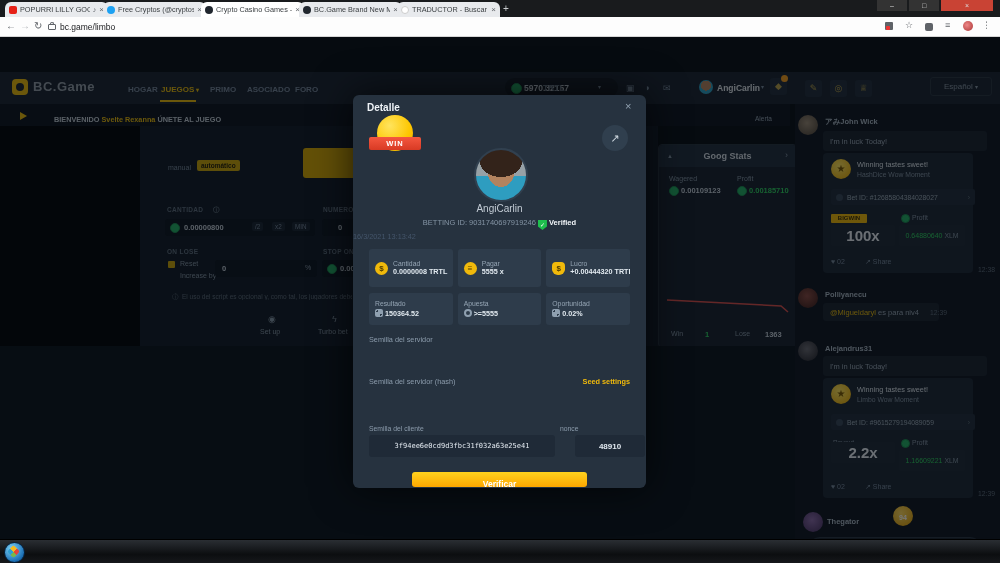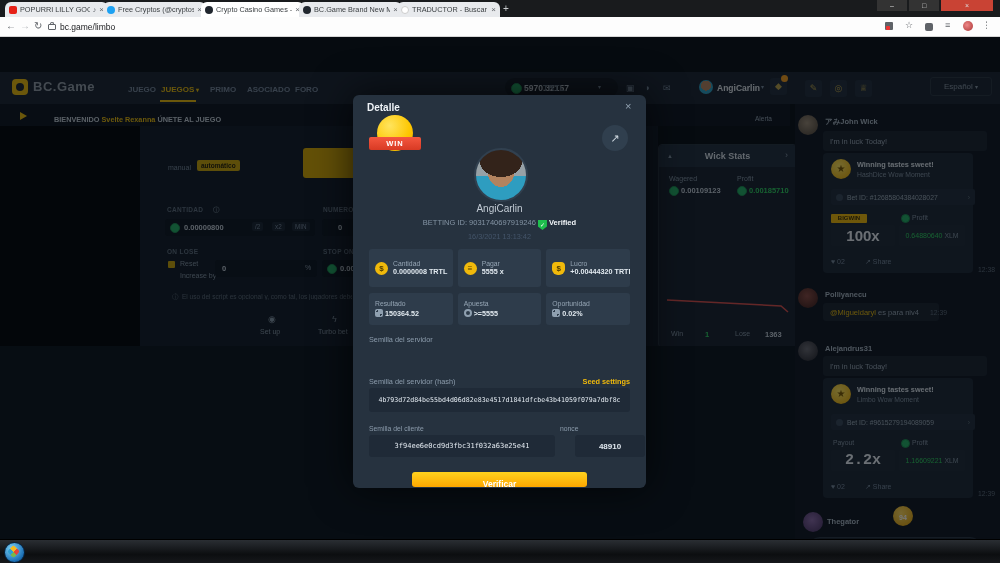--- a/index.html
+++ b/index.html
@@ -78,21 +78,21 @@
   .btable{left:0;top:310px;width:795px;height:229px;background:#0d141d;}
   .chev{color:#5f6d7c;}
 
   
   .sidebar{left:795px;top:68px;width:205px;height:471px;background:#101722;}
   .savatar{width:20px;height:20px;border-radius:50%;}
   .uname{font-size:7.5px;font-weight:bold;color:#a9b6c3;}
   .bubble{background:#1b2430;border-radius:3px;font-size:7.5px;color:#98a6b4;padding:0 7px;display:flex;align-items:center;}
   .wincard{background:#1d2836;border-radius:4px;}
   .medal{position:absolute;width:20px;height:20px;border-radius:50%;background:radial-gradient(circle at 40% 35%,#ffe45e,#e8a800);color:#7a5800;font-size:10px;text-align:center;line-height:20px;}
-  .wtitle{position:absolute;font-size:7.3px;font-weight:bold;color:#dde5ec;}
+  .wtitle{position:absolute;font-size:7.3px;font-weight:normal;color:#dde5ec;}
   .wsub{position:absolute;font-size:6.8px;color:#8494a4;}
   .betidrow{position:absolute;background:#222e3c;border-radius:2px;font-size:6.8px;color:#9aa9b8;display:flex;align-items:center;gap:4px;padding:0 5px;}
   .betdot{width:7px;height:7px;border-radius:50%;background:#39475a;display:inline-block;}
   .ribbon{position:absolute;background:#f0b90b;color:#3a2c00;font-size:6px;font-weight:bold;text-align:center;border-radius:1px;line-height:9px;}
   .vbox{position:absolute;background:#202c39;border-radius:2px;text-align:center;}
   .vbig{font-size:15px;font-weight:bold;color:#e8eef4;}
   .cfoot{position:absolute;font-size:7px;color:#76879a;}
   .msgtime{position:absolute;font-size:6.8px;color:#5d6b7a;}
   .goldbadge{position:absolute;width:20px;height:20px;border-radius:50%;background:radial-gradient(circle at 40% 35%,#ffd95e,#dd9a00);color:#fff;font-size:7px;font-weight:bold;text-align:center;line-height:24px;}
   .msginput{position:absolute;background:#1b2430;border:1px solid #2a3644;border-radius:12px;font-size:7.5px;color:#57667a;line-height:22px;padding-left:12px;}
@@ -107,21 +107,21 @@
   .mavatar{left:121px;top:53px;width:50px;height:50px;border-radius:50%;border:2px solid #31404f;
     background:
       radial-gradient(ellipse 42% 30% at 50% 24%,#33231a 0 99%,transparent 100%),
       radial-gradient(ellipse 27% 31% at 50% 43%,#b3835f 0 99%,transparent 100%),
       linear-gradient(180deg,#97a1a6 0 52%,#2e9dc0 52% 100%);}
   .mname{left:0;top:108px;width:293px;text-align:center;font-size:10px;color:#c3ccd5;}
   .midrow{left:0;top:123px;width:293px;text-align:center;font-size:7.5px;color:#8494a4;}
   .shield{display:inline-block;width:9px;height:10px;background:#1fbf4e;color:#fff;font-size:6px;line-height:10px;text-align:center;
           clip-path:polygon(0 0,100% 0,100% 65%,50% 100%,0 65%);vertical-align:-2px;}
   .verif{color:#f2f6f9;font-weight:bold;}
-  .mdate{left:0;top:137px;width:293px;text-align:center;font-size:7.3px;color:#44556a;}
+  .mdate{left:0;top:137px;width:293px;font-size:7.3px;color:#44556a;}
   .mcards{left:16px;top:154px;width:261px;display:grid;grid-template-columns:1fr 1fr 1fr;grid-template-rows:38px 32px;gap:6px 5px;}
   .mcard{background:#2e3c4b;border-radius:3px;padding:0 6px;display:flex;align-items:center;gap:5px;overflow:hidden;}
   .mcard2{flex-direction:column;align-items:flex-start;justify-content:center;gap:2px;}
   .mclabel{font-size:6.8px;color:#95a5b4;}
   .mcval{font-size:7.2px;font-weight:bold;color:#e2eaf0;white-space:nowrap;}
   .yic{width:13px;height:13px;border-radius:50%;background:#f0b90b;color:#4d3a00;font-size:8px;font-weight:bold;text-align:center;line-height:13px;flex:none;}
   .yic.bag{border-radius:30% 30% 45% 45%;}
   .gdie{display:inline-block;width:8px;height:8px;border-radius:2px;background:#8fa0b0;vertical-align:-1px;
         background-image:radial-gradient(circle 1px at 30% 30%,#2e3c4b 98%,transparent),radial-gradient(circle 1px at 70% 70%,#2e3c4b 98%,transparent);}
   .gring{display:inline-block;width:8px;height:8px;border-radius:50%;border:2px solid #8fa0b0;box-sizing:border-box;vertical-align:-1px;}
@@ -189,21 +189,21 @@
     <span class="bicon" style="left:945px;">≡</span>
     <span class="bicon prof" style="left:963px;"></span>
     <span class="bicon" style="left:982px;">⋮</span>
   </div>
 
   <div class="abs page">
 
     <div class="abs sitehead"></div>
     <div class="abs logo-ic"></div>
     <div class="abs brand">BC.Game</div>
-    <span class="abs nav" style="left:128px;">JUEGO</span>
+    <span class="abs nav" style="left:128px;">HOGAR</span>
     <span class="abs nav on" style="left:161px;">JUEGOS</span>
     <span class="abs nav on" style="left:196px;font-size:6px;top:50px;">▾</span>
     <div class="abs navu"></div>
     <span class="abs nav" style="left:210px;">PRIMO</span>
     <span class="abs nav" style="left:247px;">ASOCIADO</span>
     <span class="abs nav" style="left:295px;">FORO</span>
 
     <div class="abs pillbal"></div>
     <span class="abs coin" style="left:511px;top:47px;"></span>
     <span class="abs hdtxt" style="left:524px;top:47px;">5970.32157</span>
@@ -261,21 +261,21 @@
     <span class="abs note" style="left:172px;top:257px;">ⓘ</span>
     <span class="abs note nowrap" style="left:182px;top:257px;width:170px;overflow:hidden;">El uso del script es opcional y, como tal, los jugadores deben e</span>
     <span class="abs gico" style="left:268px;top:278px;">◉</span>
     <span class="abs slabel" style="left:260px;top:292px;">Set up</span>
     <span class="abs gico" style="left:332px;top:278px;">ϟ</span>
     <span class="abs slabel" style="left:318px;top:292px;">Turbo bet</span>
 
     <div class="abs lstats">
       <div class="abs lshead"></div>
       <span class="abs" style="left:8px;top:8px;font-size:6px;color:#8494a4;">▲</span>
-      <div class="abs lstitle">Wick Stats</div>
+      <div class="abs lstitle">Goog Stats</div>
       <span class="abs" style="left:126px;top:5px;font-size:9px;color:#8494a4;">›</span>
       <span class="abs slabel" style="left:10px;top:30px;">Wagered</span>
       <span class="abs coin" style="left:10px;top:41px;width:8px;height:8px;"></span>
       <span class="abs sval" style="left:22px;top:41px;">0.00109123</span>
       <span class="abs slabel" style="left:78px;top:30px;">Profit</span>
       <span class="abs coin" style="left:78px;top:41px;width:8px;height:8px;"></span>
       <span class="abs sval grn" style="left:90px;top:41px;">0.00185710</span>
       <svg class="abs" style="left:4px;top:60px;" width="129" height="115">
         <polyline points="4,95 118,101 125,107" fill="none" stroke="#d94f4b" stroke-width="1.5"></polyline>
       </svg>
@@ -336,21 +336,21 @@
         <span class="wtitle" style="left:34px;top:7px;">Winning tastes sweet!</span>
         <span class="wsub" style="left:34px;top:18px;">Limbo Wow Moment</span>
         <div class="betidrow" style="left:8px;top:36px;width:134px;height:16px;">
           <span class="betdot"></span>
           <span style="flex:1;overflow:hidden;">Bet ID: #9615279194089059</span>
           <span class="chev">›</span>
         </div>
         <span class="wsub" style="left:10px;top:61px;">Payout</span>
         <span class="abs coin" style="left:78px;top:61px;width:7px;height:7px;"></span>
         <span class="wsub" style="left:89px;top:61px;">Profit</span>
-        <div class="vbox" style="left:8px;top:72px;width:64px;height:21px;line-height:21px;font-family:Liberation Mono, monospace;"><span class="vbig">2.2x</span></div>
+        <div class="vbox" style="left:8px;top:64px;width:64px;height:21px;line-height:21px;"><span class="vbig">2.2x</span></div>
         <div class="vbox" style="left:76px;top:72px;width:66px;height:21px;line-height:21px;font-size:7px;"><span class="grn">1.16609221</span> <span class="wsub" style="position:static;">XLM</span></div>
         <span class="cfoot" style="left:8px;top:105px;"><span>♥</span> <span>02</span></span>
         <span class="cfoot" style="left:42px;top:105px;"><span>↗</span> <span>Share</span></span>
       </div>
       <span class="msgtime" style="left:183px;top:386px;">12:39</span>
 
       <div class="abs savatar" style="left:8px;top:408px;background:radial-gradient(circle at 45% 40%,#8a6aa8,#45305e);"></div>
       <div class="abs uname" style="left:32px;top:413px;">Thegator</div>
       <span class="goldbadge" style="left:98px;top:402px;">94</span>
 
@@ -409,23 +409,20 @@
       </div>
       <div class="mcard mcard2">
         <div class="mclabel">Oportunidad</div>
         <div class="mcval"><span class="gdie"></span> <span>0.02%</span></div>
       </div>
     </div>
 
     <span class="abs mslabel" style="left:16px;top:240px;">Semilla del servidor</span>
     <span class="abs mslabel" style="left:16px;top:282px;">Semilla del servidor (hash)</span>
     <span class="abs seedset" style="right:16px;top:282px;">Seed settings</span>
-    <div class="abs minput" style="left:16px;top:293px;width:261px;height:24px;">
-      <span class="mono" style="position:absolute;left:0;top:8px;width:261px;text-align:center;font-size:6.6px;color:#e4ebf2;">4b793d72d84be55bd4d06d82e83e4517d1841dfcbe43b41059f079a7dbf8c</span>
-    </div>
     <span class="abs mslabel" style="left:16px;top:330px;font-size:6.8px;">Semilla del cliente</span>
     <span class="abs mslabel" style="left:207px;top:330px;font-size:6.8px;">nonce</span>
     <div class="abs minput" style="left:16px;top:340px;width:186px;height:22px;">
       <span class="mono" style="position:absolute;left:0;top:7px;width:186px;text-align:center;font-size:7px;color:#e4ebf2;">3f94ee6e0cd9d3fbc31f032a63e25e41</span>
     </div>
     <div class="abs minput" style="left:222px;top:340px;width:70px;height:22px;">
       <span style="position:absolute;left:0;top:7px;width:70px;text-align:center;font-size:8px;font-weight:bold;color:#dfe7ee;">48910</span>
     </div>
     <div class="abs verify">Verificar</div>
   </div>

